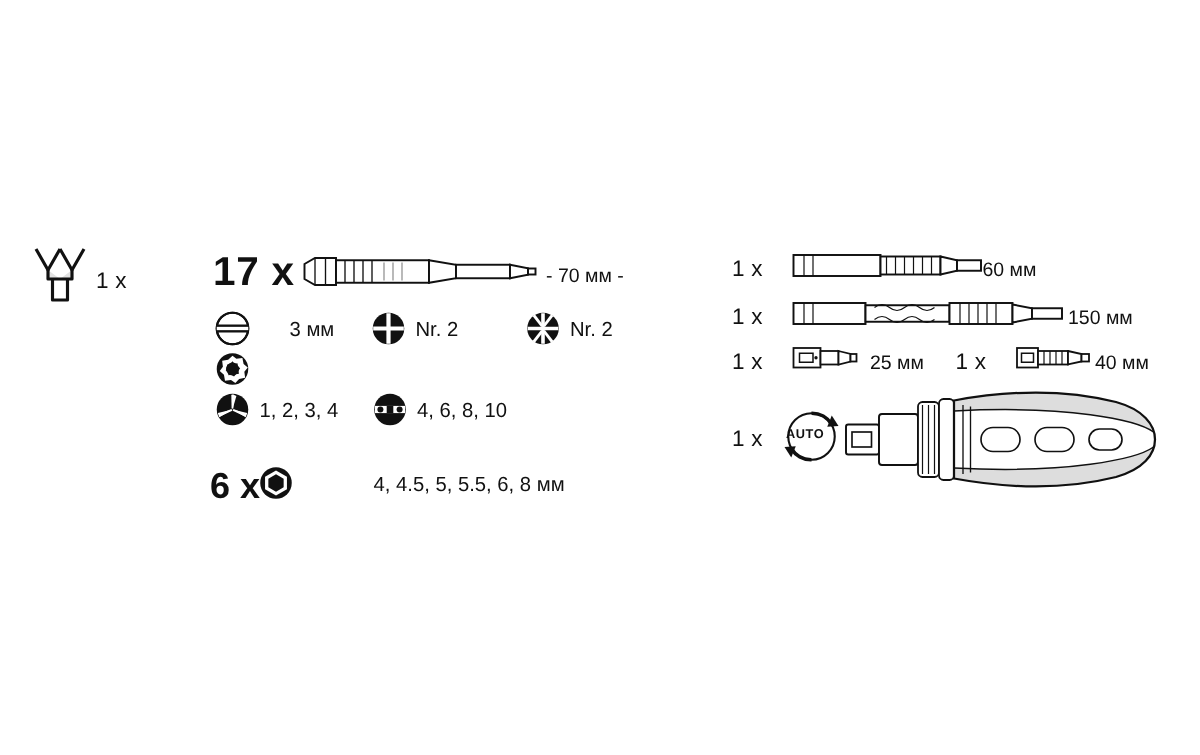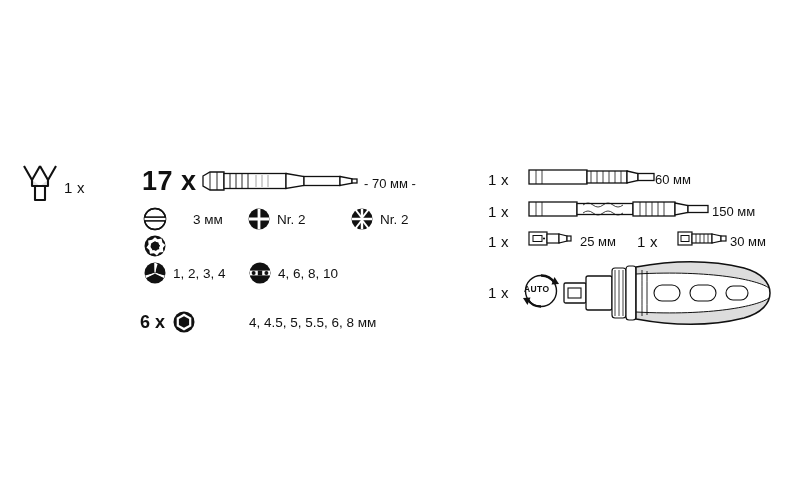--- a/index.html
+++ b/index.html
@@ -32,21 +32,21 @@
   .qty {
     font-size: 15px;
     letter-spacing: 0.2px;
   }
   .qty-big {
     font-size: 27px;
     font-weight: 700;
     letter-spacing: 0.5px;
   }
   .qty-mid {
-    font-size: 18px;
+    font-size: 24px;
     font-weight: 700;
   }
   .spec {
     font-size: 13.5px;
   }
   .len {
     font-size: 13px;
   }
   
   svg { display: block; overflow: visible; }
@@ -252,21 +252,21 @@
       </g>
       <g stroke="#111" stroke-width="0.8" fill="none">
         <path d="M19 6 L19 15"></path>
         <path d="M23 6 L23 15"></path>
         <path d="M27 6 L27 15"></path>
         <path d="M31 6 L31 15"></path>
       </g>
       <rect x="4" y="7.5" width="8" height="6" fill="none" stroke="#111" stroke-width="1"></rect>
     </svg>
   </div>
-  <div class="abs txt len" style="left:730px; top:235px;">30 мм</div>
+  <div class="abs txt len" style="left:730px; top:235px;">40 мм</div>
 
   <div class="abs txt qty" style="left:488px; top:285px;">1 x</div>
 
   <div class="abs" style="left:518px; top:268px;">
     <svg width="46" height="46" viewBox="0 0 46 46">
       <circle cx="23" cy="23" r="15.5" fill="#fff" stroke="#111" stroke-width="1.4"></circle>
       <path d="M23 7.5 A15.5 15.5 0 0 1 36.5 15" fill="none" stroke="#111" stroke-width="2.4"></path>
       <path d="M23 38.5 A15.5 15.5 0 0 1 9.5 31" fill="none" stroke="#111" stroke-width="2.4"></path>
       <polygon points="36.5,9 41,16 33.5,16.5" fill="#111"></polygon>
       <polygon points="9.5,37 5,30 12.5,29.5" fill="#111"></polygon>

